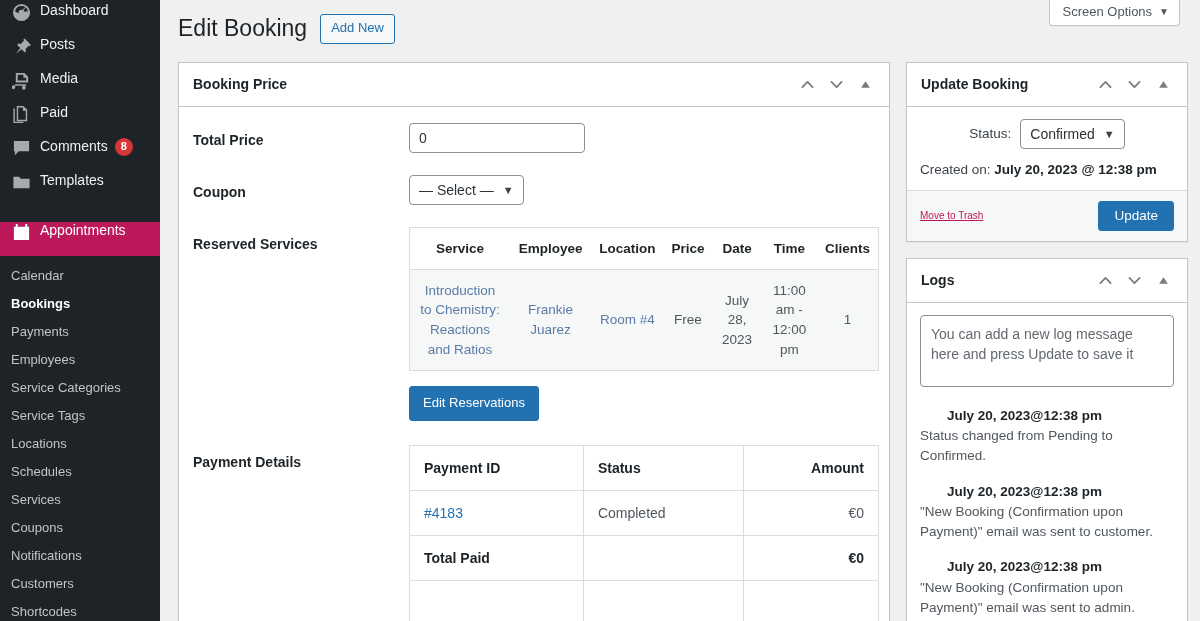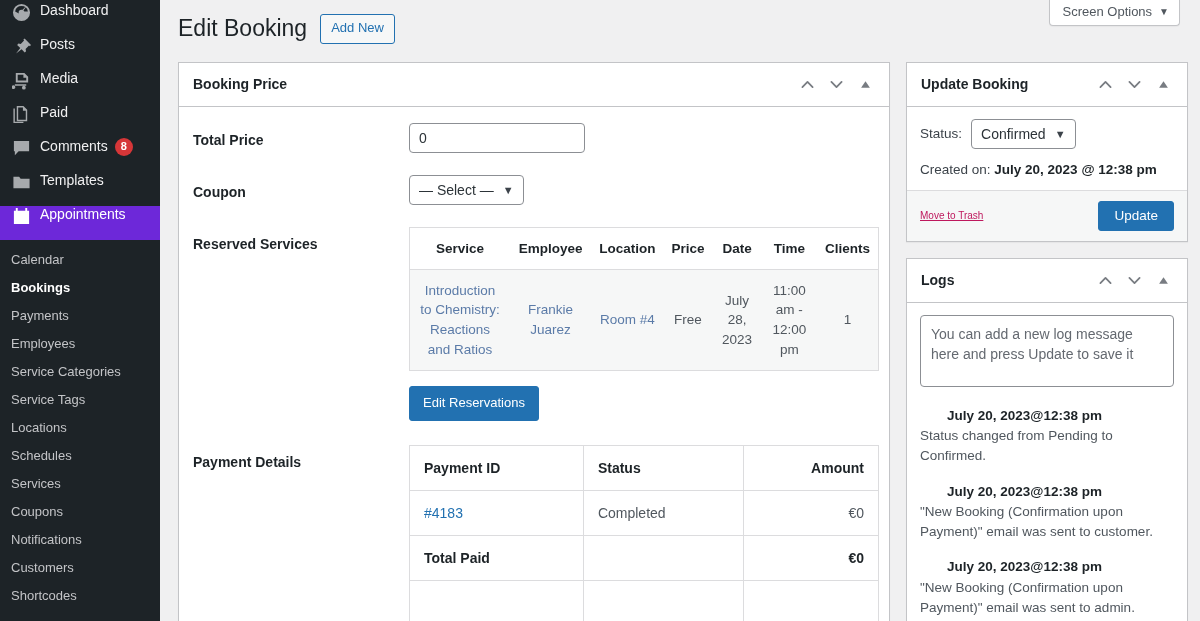--- a/index.html
+++ b/index.html
@@ -27,21 +27,21 @@
     position: relative; cursor: pointer;
   }
   .menu-item .mi-icon {
     width: 20px; height: 20px; margin-right: 9px;
     display: inline-flex; align-items: center; justify-content: center;
     color: #a7aaad; flex: 0 0 20px;
   }
   .menu-item .mi-icon svg { width: 19px; height: 19px; fill: currentColor; display:block; }
   .menu-item .mi-label { white-space: nowrap; }
   .menu-item.active {
-    background: #6d28d9; color: #fff; font-weight: 400;
+    background: #be185d; color: #fff; font-weight: 400; margin-top: 16px;
   }
   .menu-item.active .mi-icon { color: #fff; }
   .menu-item.active::after {
     content: ""; position: absolute; right: -8px; top: 50%;
     transform: translateY(-50%);
     border-style: solid; border-width: 8px 0 8px 8px;
     border-color: transparent transparent transparent #f0f0f1;
   }
   .badge {
     background: #d63638; color: #fff; border-radius: 10px;
@@ -163,21 +163,21 @@
   .pay-table th:last-child, .pay-table td:last-child { border-right: none; text-align: right; }
   .pay-table td {
     font-size: 14px; color: #50575e; padding: 14px 14px;
     border-bottom: 1px solid #dcdcde; border-right: 1px solid #dcdcde;
   }
   .pay-table td.bold { font-weight: 700; color: #1d2327; }
   .pay-table a.pay-link { color: #2271b1; }
 
   
   .side-body { padding: 12px 13px 13px 13px; }
-  .status-row { display: flex; align-items: center; gap: 9px; margin-bottom: 13px; }
+  .status-row { display: flex; align-items: center; gap: 9px; margin-bottom: 13px; justify-content: center; }
   .status-label { font-size: 13.5px; color: #3c434a; }
   .created-row { font-size: 13.5px; color: #3c434a; }
   .created-row b { font-weight: 700; color: #1d2327; }
   .side-footer {
     display: flex; align-items: center; justify-content: space-between;
     padding: 10px 13px; background: #f6f7f7; border-top: 1px solid #dcdcde;
   }
   .trash-link {
     color: #be185d; font-size: 10px; text-decoration: underline; cursor: pointer;
   }

